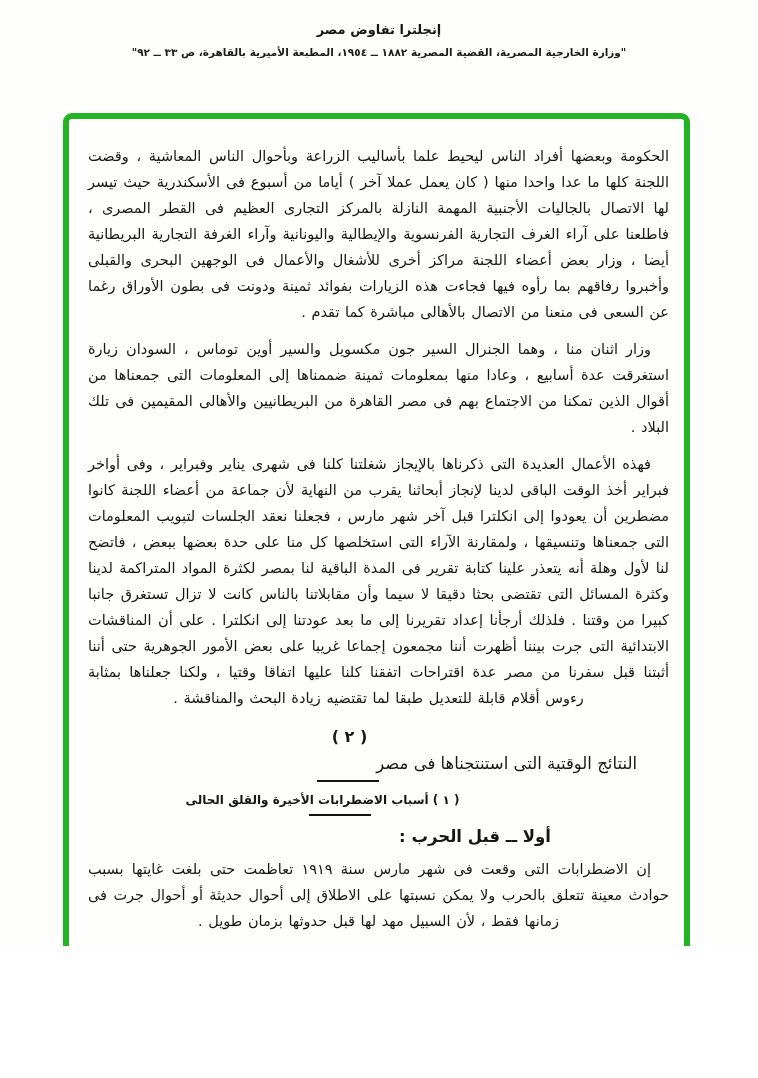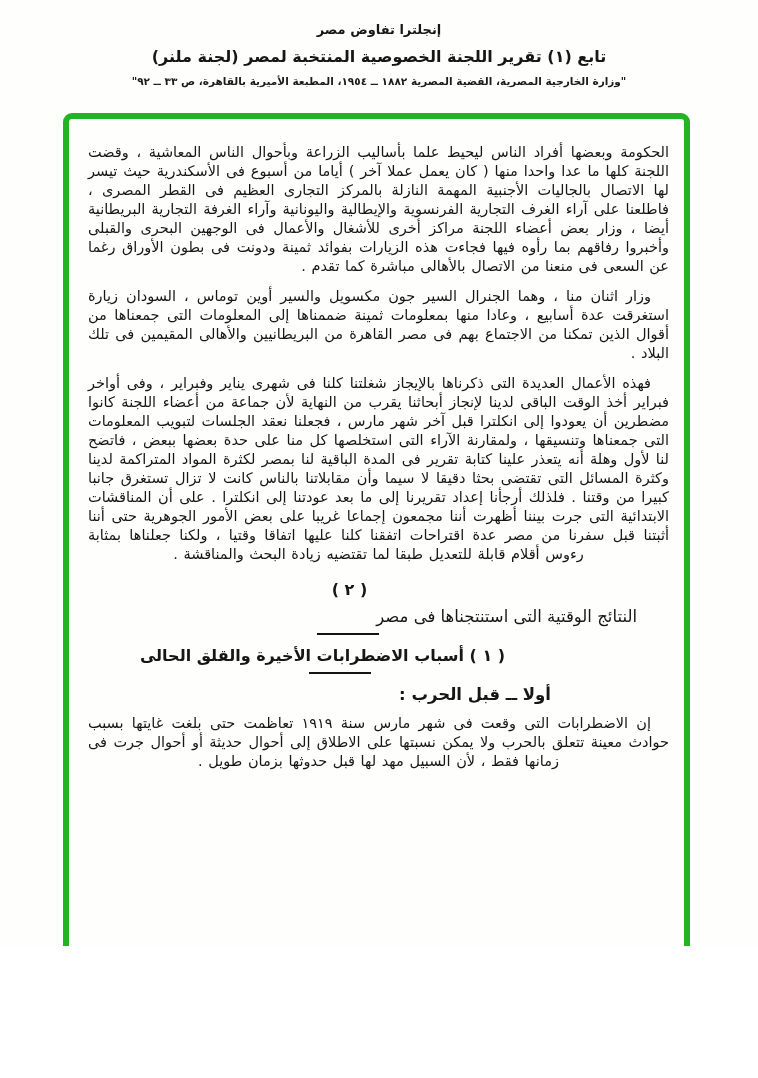--- a/index.html
+++ b/index.html
@@ -44,21 +44,21 @@
     box-sizing: border-box;
     border: 6px solid var(--frame-green, #22b422);
     border-radius: 9px;
     padding: 24px 15px 0 17px;
     overflow: hidden;
     direction: rtl;
   }
   .para {
     margin: 0 0 11px 2px;
     font-size: 14.5px;
-    line-height: 19px;
+    line-height: 26px;
     text-align: justify;
     text-align-last: right;
     text-indent: 18px;
     word-spacing: 1px;
   }
   .para.no-indent { text-indent: 0; }
   .para.center-last { text-align-last: center; }
   
   .sec-num {
     margin: 16px 0 8px 0;
@@ -77,21 +77,21 @@
   .rule {
     height: 2px;
     width: 62px;
     background: #131313;
     margin: 7px auto 11px auto;
   }
   .rule-1 { transform: translateX(-30px); }
   .rule-2 { transform: translateX(-38px); }
   .subsec-title {
     margin: 6px 0 4px 0;
-    font-size: 16px;
+    font-size: 12px;
     font-weight: bold;
     text-align: center;
     transform: translateX(-55px);
   }
   .sub-head {
     margin: 4px 0 10px 0;
     font-size: 16.5px;
     font-weight: bold;
     text-align: right;
     padding-right: 118px;
@@ -108,21 +108,20 @@
     transform: translateX(-11px);
   }
 </style>
 </head>
 <body>
 
 <div class="page">
 
   <header class="page-header">
     <div class="h-title">إنجلترا تفاوض مصر</div>
-    <div class="h-subtitle">تابع (١) تقرير اللجنة الخصوصية المنتخبة لمصر (لجنة ملنر)</div>
     <div class="h-source">"وزارة الخارجية المصرية، القضية المصرية ١٨٨٢ ــ ١٩٥٤، المطبعة الأميرية بالقاهرة، ص ٣٣ ــ ٩٢"</div>
   </header>
 
   <div class="green-box" style="border-color: rgb(34, 180, 34);">
     <p class="para no-indent">الحكومة وبعضها أفراد الناس ليحيط علما بأساليب الزراعة وبأحوال الناس المعاشية ، وقضت اللجنة كلها ما عدا واحدا منها ( كان يعمل عملا آخر ) أياما من أسبوع فى الأسكندرية حيث تيسر لها الاتصال بالجاليات الأجنبية المهمة النازلة بالمركز التجارى العظيم فى القطر المصرى ، فاطلعنا على آراء الغرف التجارية الفرنسوية والإيطالية واليونانية وآراء الغرفة التجارية البريطانية أيضا ، وزار بعض أعضاء اللجنة مراكز أخرى للأشغال والأعمال فى الوجهين البحرى والقبلى وأخبروا رفاقهم بما رأوه فيها فجاءت هذه الزيارات بفوائد ثمينة ودونت فى بطون الأوراق رغما عن السعى فى منعنا من الاتصال بالأهالى مباشرة كما تقدم .</p>
     <p class="para">وزار اثنان منا ، وهما الجنرال السير جون مكسويل والسير أوين توماس ، السودان زيارة استغرقت عدة أسابيع ، وعادا منها بمعلومات ثمينة ضممناها إلى المعلومات التى جمعناها من أقوال الذين تمكنا من الاجتماع بهم فى مصر القاهرة من البريطانيين والأهالى المقيمين فى تلك البلاد .</p>
     <p class="para center-last">فهذه الأعمال العديدة التى ذكرناها بالإيجاز شغلتنا كلنا فى شهرى يناير وفبراير ، وفى أواخر فبراير أخذ الوقت الباقى لدينا لإنجاز أبحاثنا يقرب من النهاية لأن جماعة من أعضاء اللجنة كانوا مضطرين أن يعودوا إلى انكلترا قبل آخر شهر مارس ، فجعلنا نعقد الجلسات لتبويب المعلومات التى جمعناها وتنسيقها ، ولمقارنة الآراء التى استخلصها كل منا على حدة بعضها ببعض ، فاتضح لنا لأول وهلة أنه يتعذر علينا كتابة تقرير فى المدة الباقية لنا بمصر لكثرة المواد المتراكمة لدينا وكثرة المسائل التى تقتضى بحثا دقيقا لا سيما وأن مقابلاتنا بالناس كانت لا تزال تستغرق جانبا كبيرا من وقتنا . فلذلك أرجأنا إعداد تقريرنا إلى ما بعد عودتنا إلى انكلترا . على أن المناقشات الابتدائية التى جرت بيننا أظهرت أننا مجمعون إجماعا غريبا على بعض الأمور الجوهرية حتى أننا أثبتنا قبل سفرنا من مصر عدة اقتراحات اتفقنا كلنا عليها اتفاقا وقتيا ، ولكنا جعلناها بمثابة رءوس أقلام قابلة للتعديل طبقا لما تقتضيه زيادة البحث والمناقشة .</p>
 
     <h2 class="sec-num">( ٢ )</h2>
     <h3 class="sec-title">النتائج الوقتية التى استنتجناها فى مصر</h3>

